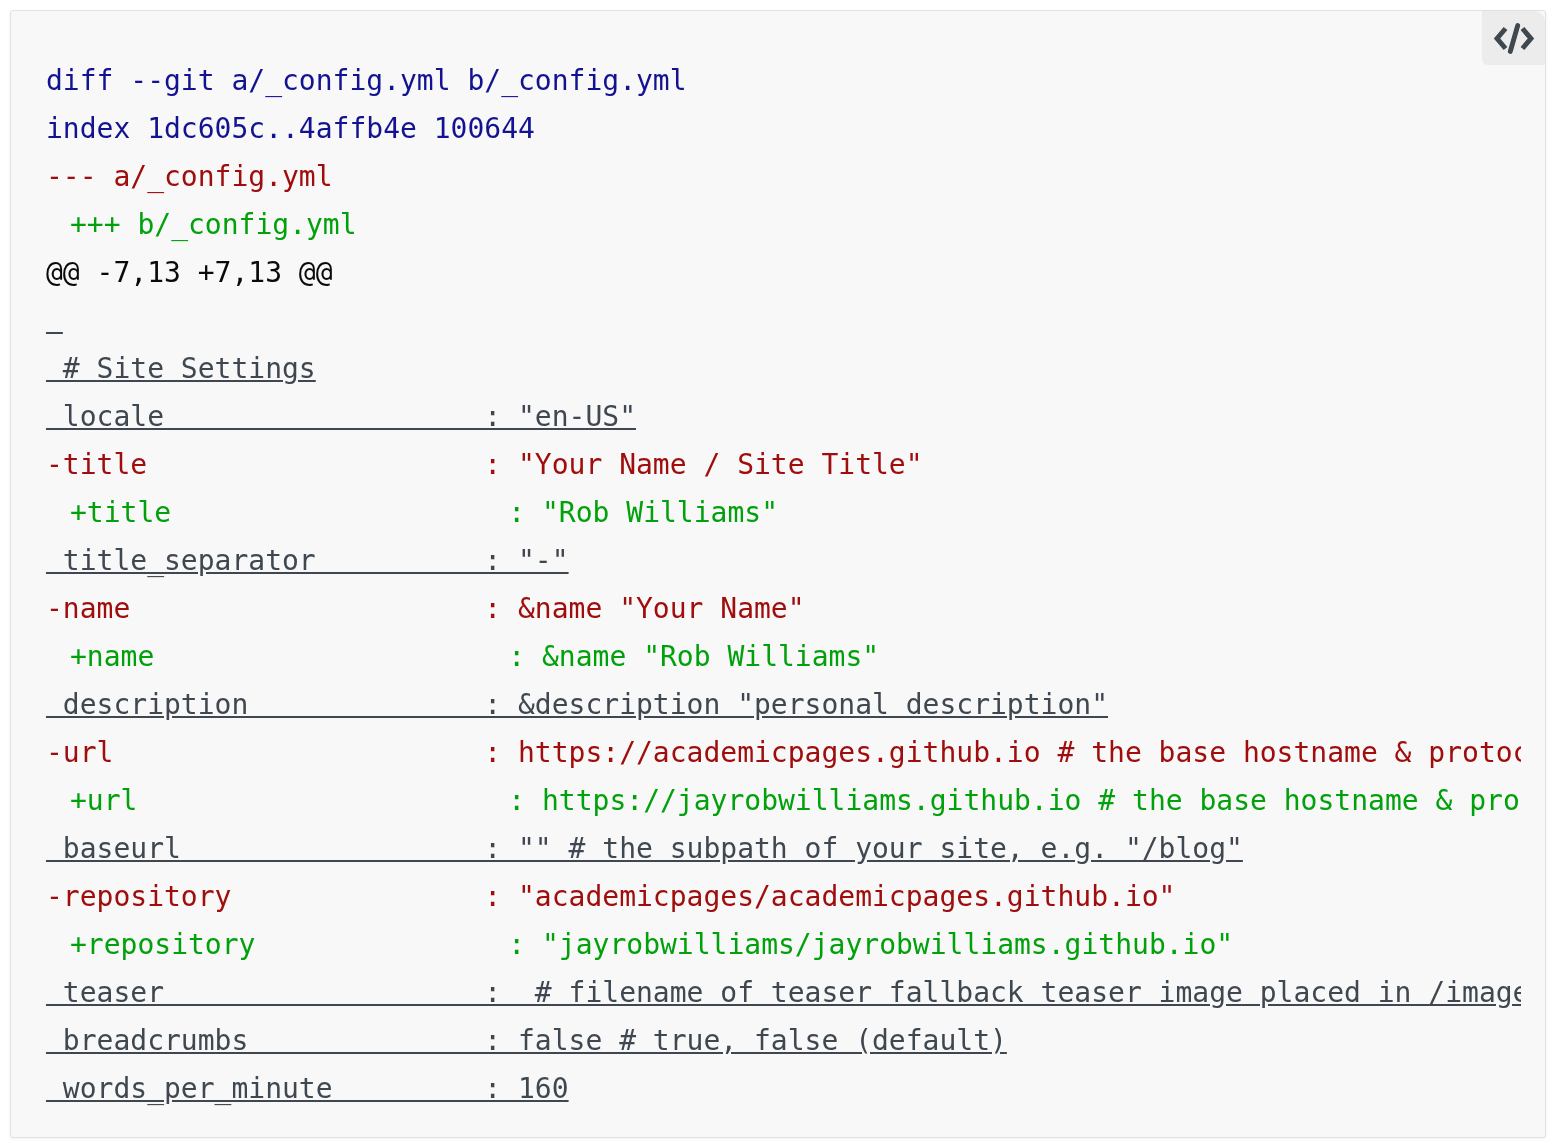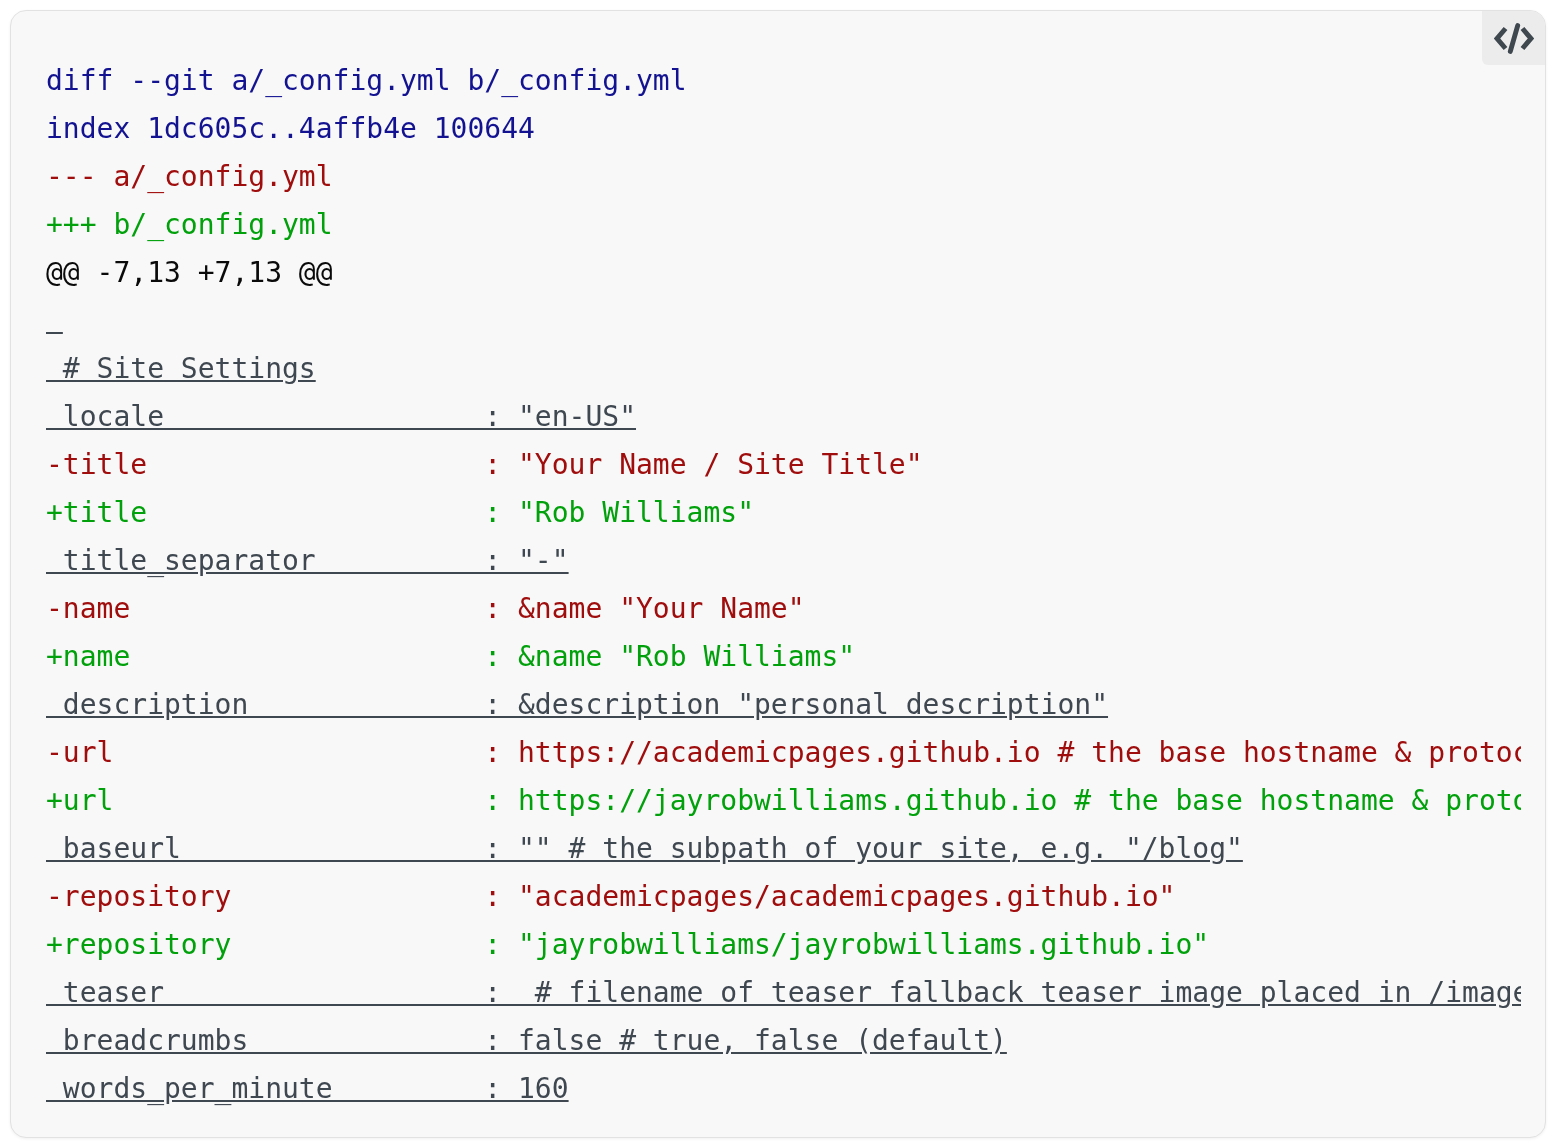--- a/index.html
+++ b/index.html
@@ -14,21 +14,21 @@
 
   .code-card {
     position: absolute;
     left: 10px;
     top: 10px;
     width: 1536px;
     height: 1128px;
     box-sizing: border-box;
     background: var(--card_bg, #f8f8f8);
     border: 1px solid var(--border, #e2e2e2);
-    border-radius: 16px;
+    border-radius: 3px;
     box-shadow: 0 1px 3px rgba(0,0,0,0.06);
     overflow: hidden;
   }
 
   .code-toggle {
     position: absolute;
     top: 0;
     right: 0;
     width: 63px;
     height: 54px;
@@ -58,21 +58,21 @@
   }
 
   .line {
     white-space: pre;
     height: 48px;
     overflow: hidden;
   }
 
   .line.meta     { color: var(--meta, #131392); }
   .line.removed  { color: var(--removed, #a00d0d); }
-  .line.added    { color: var(--added, #00a10b); }
+  .line.added    { color: var(--added, #00a10b); margin-left: 24px; }
   .line.hunk     { color: var(--hunk, #0a0a0a); }
   .line.context  { color: var(--context, #3f4750); text-decoration: underline; }
 </style>
 </head>
 <body>
 
 <div class="code-card">
 
   <pre class="diff-content"><div class="line meta">diff --git a/_config.yml b/_config.yml</div><div class="line meta">index 1dc605c..4affb4e 100644</div><div class="line removed">--- a/_config.yml</div><div class="line added">+++ b/_config.yml</div><div class="line hunk">@@ -7,13 +7,13 @@</div><div class="line context"> </div><div class="line context"> # Site Settings</div><div class="line context"> locale                   : "en-US"</div><div class="line removed">-title                    : "Your Name / Site Title"</div><div class="line added">+title                    : "Rob Williams"</div><div class="line context"> title_separator          : "-"</div><div class="line removed">-name                     : &amp;name "Your Name"</div><div class="line added">+name                     : &amp;name "Rob Williams"</div><div class="line context"> description              : &amp;description "personal description"</div><div class="line removed">-url                      : https://academicpages.github.io # the base hostname &amp; protocol</div><div class="line added">+url                      : https://jayrobwilliams.github.io # the base hostname &amp; protocol</div><div class="line context"> baseurl                  : "" # the subpath of your site, e.g. "/blog"</div><div class="line removed">-repository               : "academicpages/academicpages.github.io"</div><div class="line added">+repository               : "jayrobwilliams/jayrobwilliams.github.io"</div><div class="line context"> teaser                   :  # filename of teaser fallback teaser image placed in /images/</div><div class="line context"> breadcrumbs              : false # true, false (default)</div><div class="line context"> words_per_minute         : 160</div></pre>
 

